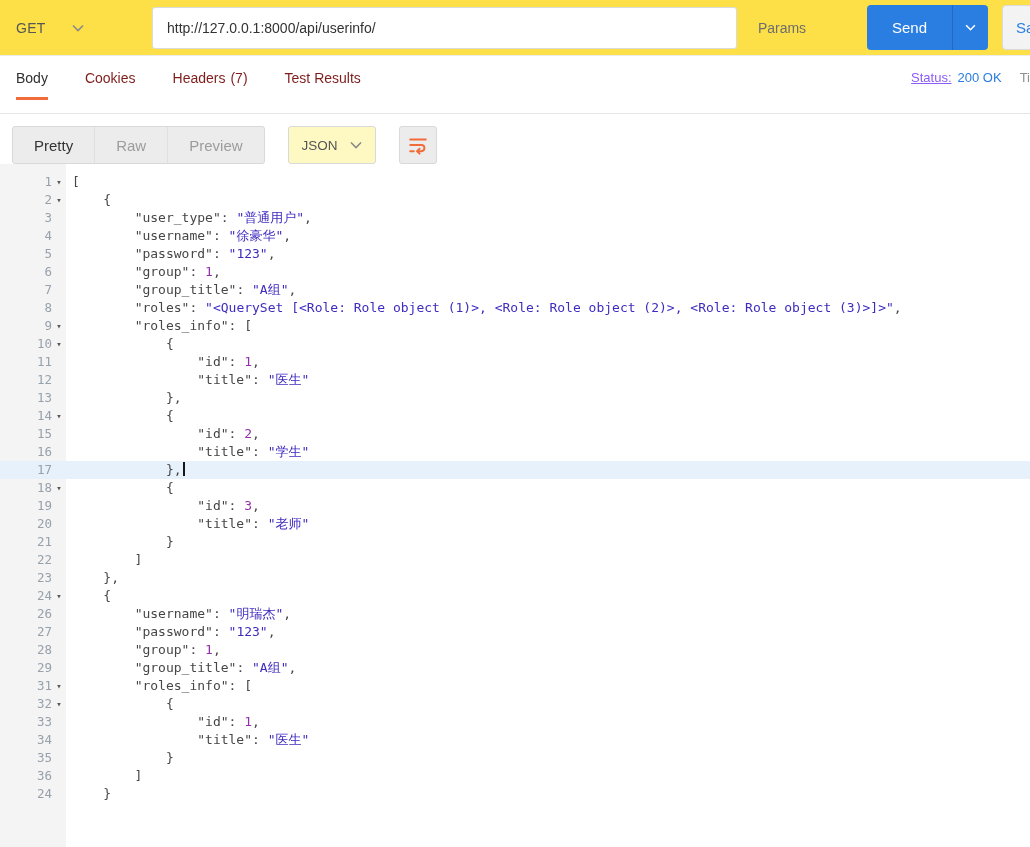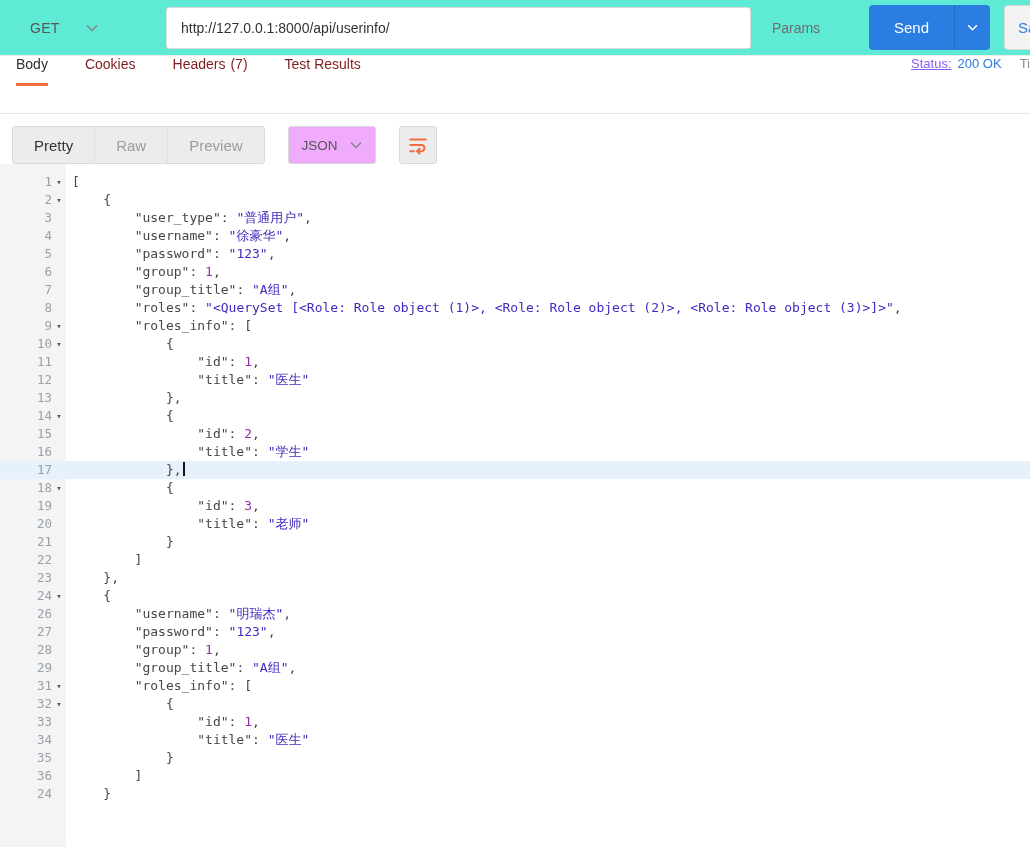--- a/index.html
+++ b/index.html
@@ -1,60 +1,60 @@
 <!DOCTYPE html>
 <html style="--accent: #f26b3a; --send: #2a7de1; --status: #2a7de1; --active_line: #e6f1fc; --key: #464646; --punct: #464646; --string: #3f2bbf; --number: #9230a8; --line_number: #97a1ab;"><head>
 <meta charset="utf-8">
 <style>
   * { box-sizing: border-box; margin: 0; padding: 0; }
   html,body { width:1030px; height:847px; overflow:hidden; background:#fff;
               font-family:"Liberation Sans","DejaVu Sans",sans-serif; }
   .app { width:1030px; height:847px; display:flex; flex-direction:column; overflow:hidden; }
 
   
-  .request-bar { flex:none; height:56px; background:#5eead4; display:flex; align-items:center;
-                 padding-left:16px; border-bottom:1px solid #ececec; }
+  .request-bar { flex:none; height:56px; background:#fde047; display:flex; align-items:center;
+                 padding-left:2px; border-bottom:1px solid #ececec; }
   .method-dd { flex:none; width:150px; display:flex; align-items:center; gap:26px;
                padding-left:14px; cursor:pointer; }
   .method-label { font-size:14px; color:#565656; letter-spacing:.3px; }
   .url-input { flex:1; min-width:585px; height:42px; border:1px solid #dadada; border-radius:3px;
                padding:0 14px; font-size:14px; color:#333; background:#fff; font-family:inherit; outline:none; }
   .params-btn { flex:none; width:90px; background:none; border:none; color:#6e6e6e; font-size:14px;
                 font-family:inherit; cursor:pointer; text-align:center; }
-  .send-group { flex:none; display:flex; height:45px; margin-left:28px; border-radius:4px; overflow:hidden; }
+  .send-group { flex:none; display:flex; height:45px; margin-left:40px; border-radius:4px; overflow:hidden; }
   .send-btn { background:var(--send,#2a7de1); color:#fff; border:none; font-size:15px;
               font-family:inherit; padding:0 25px; cursor:pointer; }
   .send-caret { background:var(--send,#2a7de1); border:none; border-left:1px solid rgba(0,0,0,.16);
                 width:36px; display:flex; align-items:center; justify-content:center; cursor:pointer; }
   .save-btn { flex:none; height:45px; margin-left:14px; width:84px; background:#f3f3f3;
               border:1px solid #dadada; border-radius:4px; color:var(--send,#2a7de1);
               font-size:15px; font-family:inherit; padding:0 13px; text-align:left; cursor:pointer; }
 
   
-  .tabs-row { flex:none; height:58px; display:flex; align-items:flex-start; padding-left:16px;
+  .tabs-row { flex:none; height:58px; display:flex; align-items:center; padding-left:16px;
               border-bottom:1px solid #e6e6e6; background:#fff; }
   .tab { margin-right:37px; padding-bottom:14px; font-size:14px; color:#7f1d1d; cursor:pointer; position:relative; }
   .tab.active { color:#2f2f2f; }
   .tab.active::after { content:""; position:absolute; left:0; right:0; bottom:0; height:3px;
                        background:var(--accent,#f26b3a); }
   .tab .count { margin-left:5px; }
   .status-area { margin-left:auto; display:flex; align-items:center; padding-bottom:14px; font-size:13px; }
   .status-label { color:#8b5cf6;text-decoration:underline; }
   .status-value { color:var(--status,#2a7de1); margin-left:6px; }
   .time-label { color:#8f8f8f; margin-left:18px; }
 
   
   .view-bar { flex:none; height:38px; margin-top:12px; display:flex; align-items:center; padding-left:12px; }
   .segmented { display:flex; height:38px; border:1px solid #d9d9d9; border-radius:3px;
                overflow:hidden; background:#ececec; }
   .seg { border:none; background:transparent; font-family:inherit; font-size:15px; color:#9c9c9c;
          padding:0 21px; cursor:pointer; border-left:1px solid #e0e0e0; }
   .seg:first-child { border-left:none; }
   .seg.active { color:#333; }
-  .lang-dd { margin-left:23px; height:38px; background:#f0abfc; border:1px solid #d9d9d9; border-radius:3px;
+  .lang-dd { margin-left:23px; height:38px; background:#fef9c3; border:1px solid #d9d9d9; border-radius:3px;
              display:flex; align-items:center; gap:12px; padding:4px 13px; font-size:13.5px; color:#555; cursor:pointer; }
   .wrap-btn { margin-left:23px; width:38px; height:38px; background:#ececec; border:1px solid #d9d9d9;
               border-radius:3px; display:flex; align-items:center; justify-content:center; cursor:pointer; }
 
   
   .editor { flex:1; position:relative; overflow:hidden; padding-top:9px; background:#fff;
             font-family:"DejaVu Sans Mono","Liberation Mono",monospace; font-size:13px; }
   .editor::before { content:""; position:absolute; top:0; left:0; bottom:0; width:66px; background:#f4f4f4; }
   .line { position:relative; display:flex; height:18px; line-height:18px; }
   .line.active { background:var(--active_line,#e6f1fc); }

